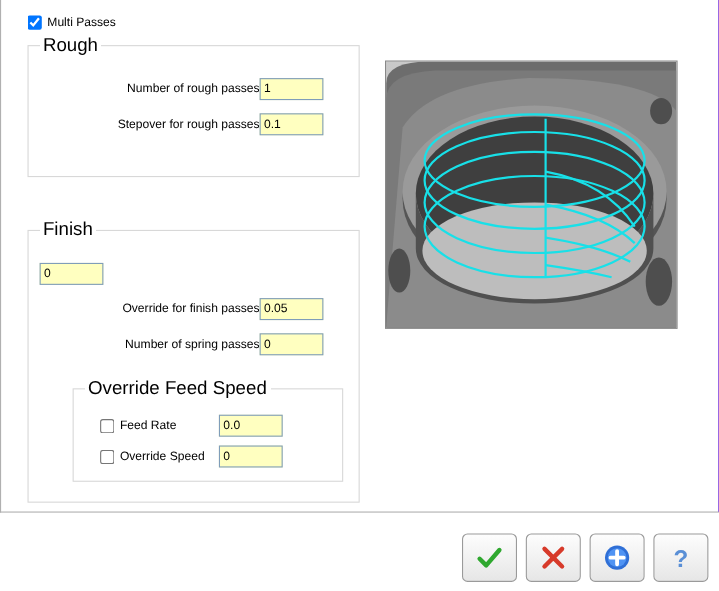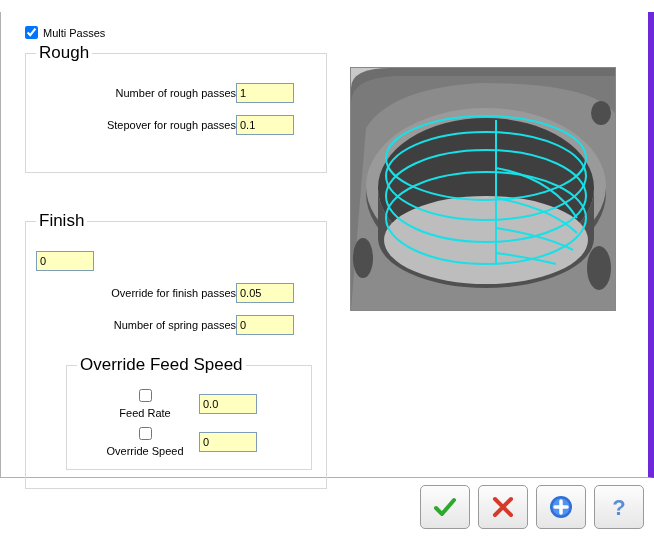--- a/index.html
+++ b/index.html
@@ -9,25 +9,25 @@
     font-size: 11px;
     background: #fff;
     width: 654px;
     height: 537px;
     position: relative;
     color: #000;
   }
   .main-panel {
     position: absolute;
     left: 0;
-    top: 12px;
+    top: 0;
     width: 654px;
     height: 466px;
     border-left: 1px solid #b0b0b0;
-    border-right: 6px solid #6d28d9;
+    border-right: 1px solid #6d28d9;
     border-bottom: 1px solid #b0b0b0;
     background: #fff;
     padding: 14px 14px 10px 24px;
   }
   .checkbox-row {
     display: flex;
     align-items: center;
     gap: 5px;
     margin-bottom: 4px;
   }
@@ -76,21 +76,20 @@
     display: flex;
     align-items: center;
     margin-top: 8px;
   }
   .inner-check {
     display: flex;
     align-items: center;
     gap: 5px;
     width: 122px;
     padding-left: 14px;
-    flex-direction: column;
   }
   .preview {
     position: absolute;
     left: 349px;
     top: 55px;
     width: 266px;
     height: 244px;
     border: 1px solid #888;
     background: linear-gradient(180deg, #c9c9c9 0%, #bdbdbd 40%, #a8a8a8 100%);
     overflow: hidden;

